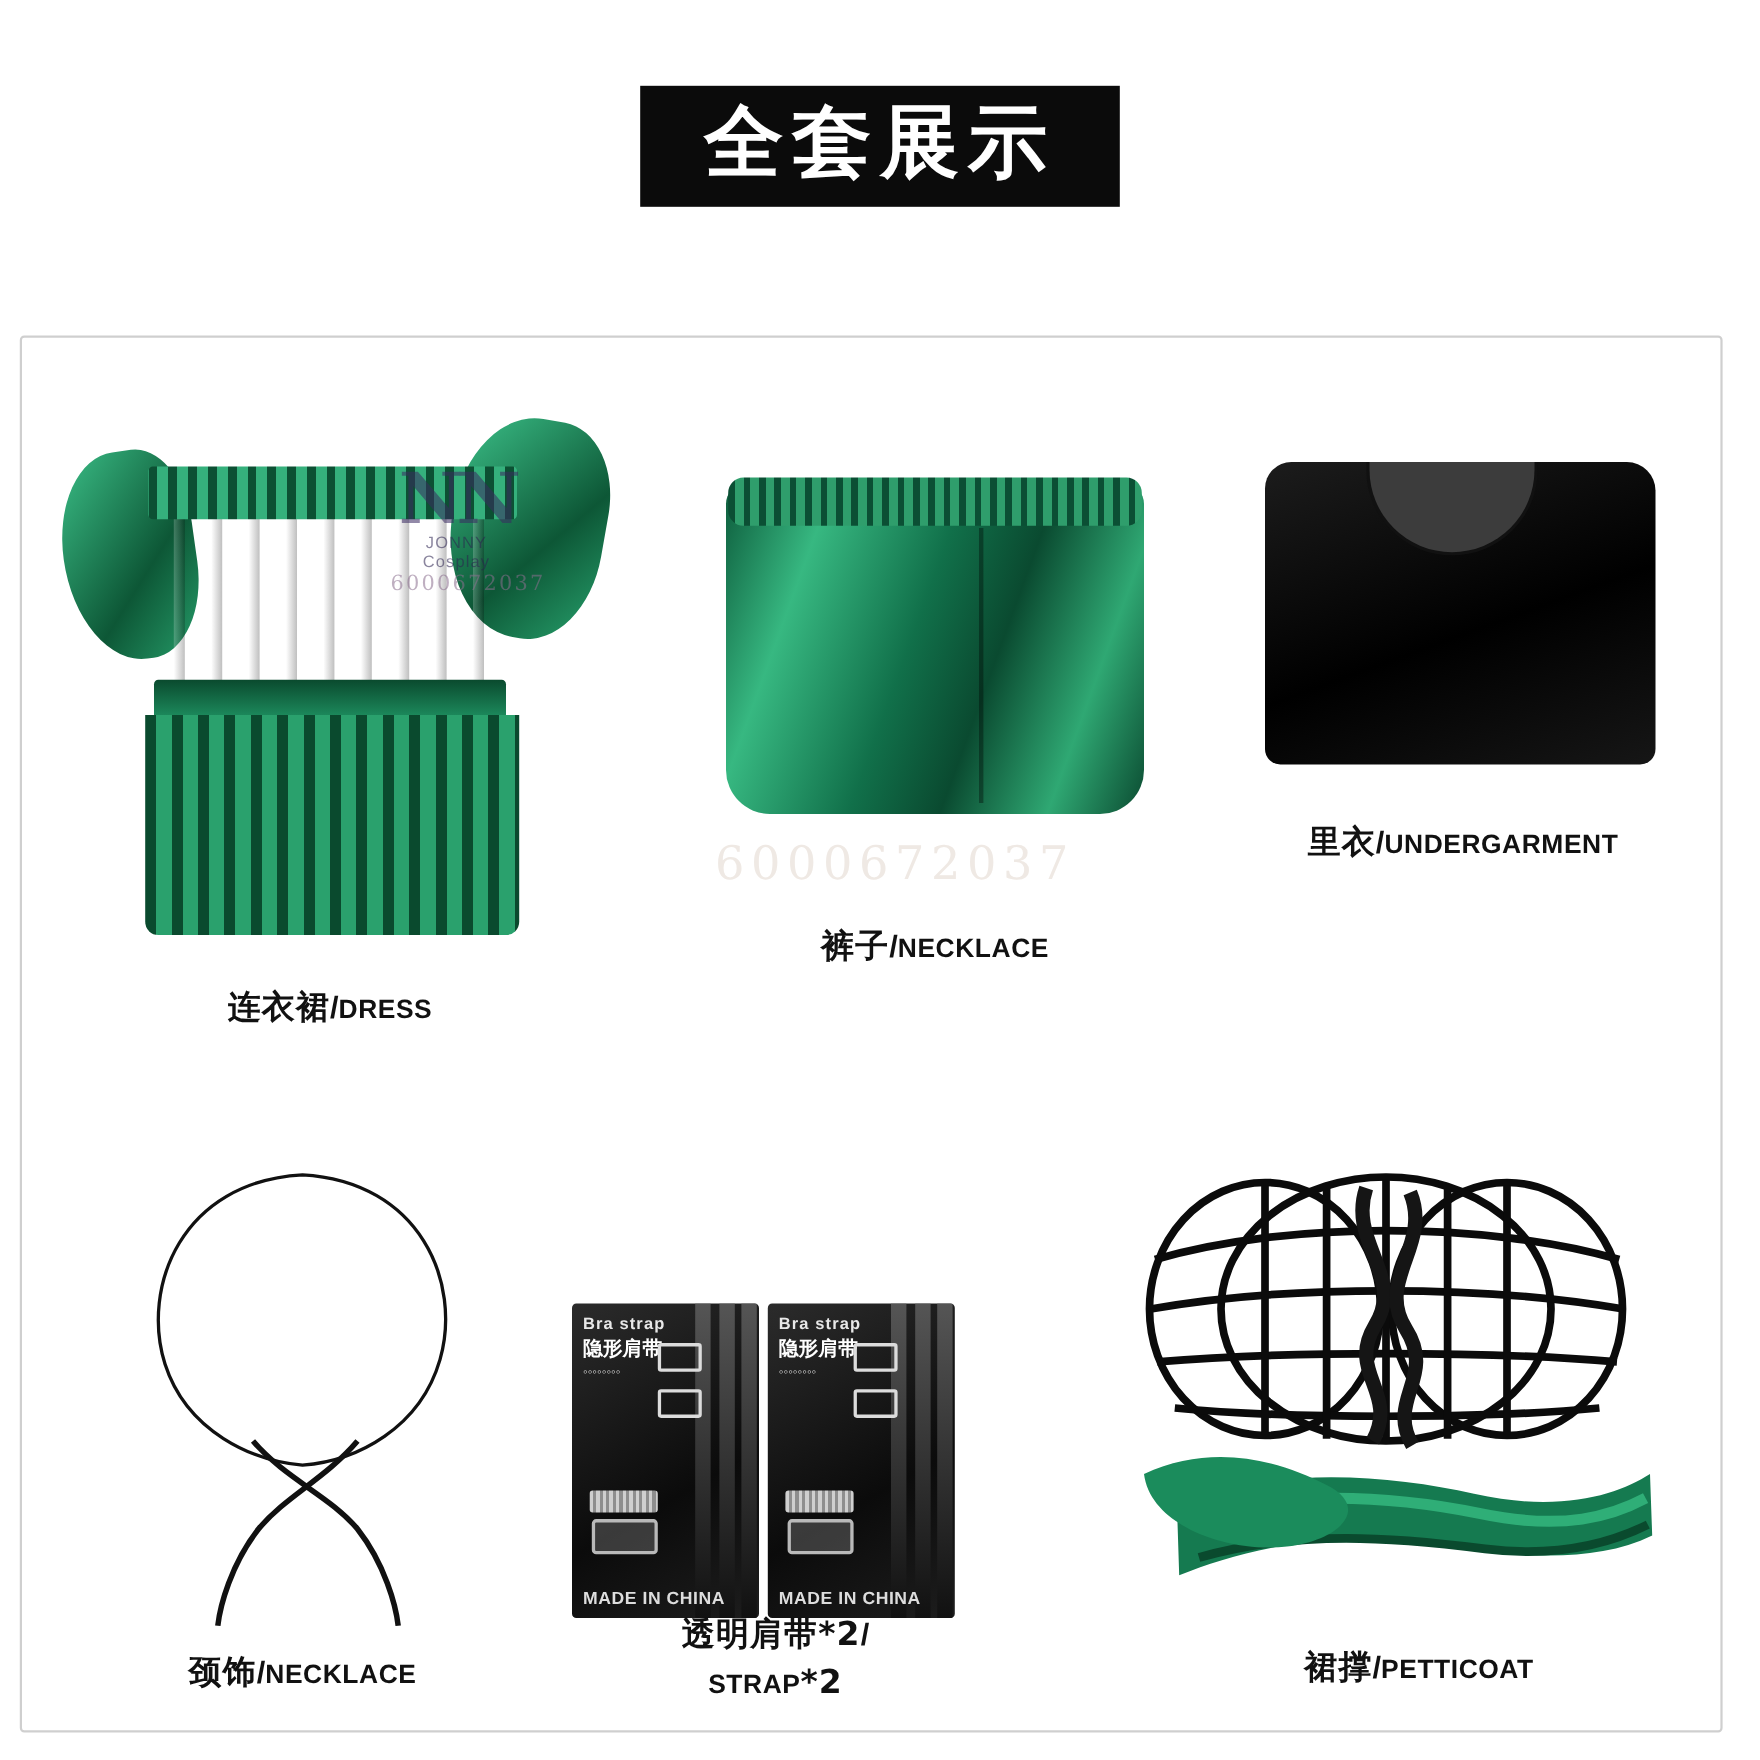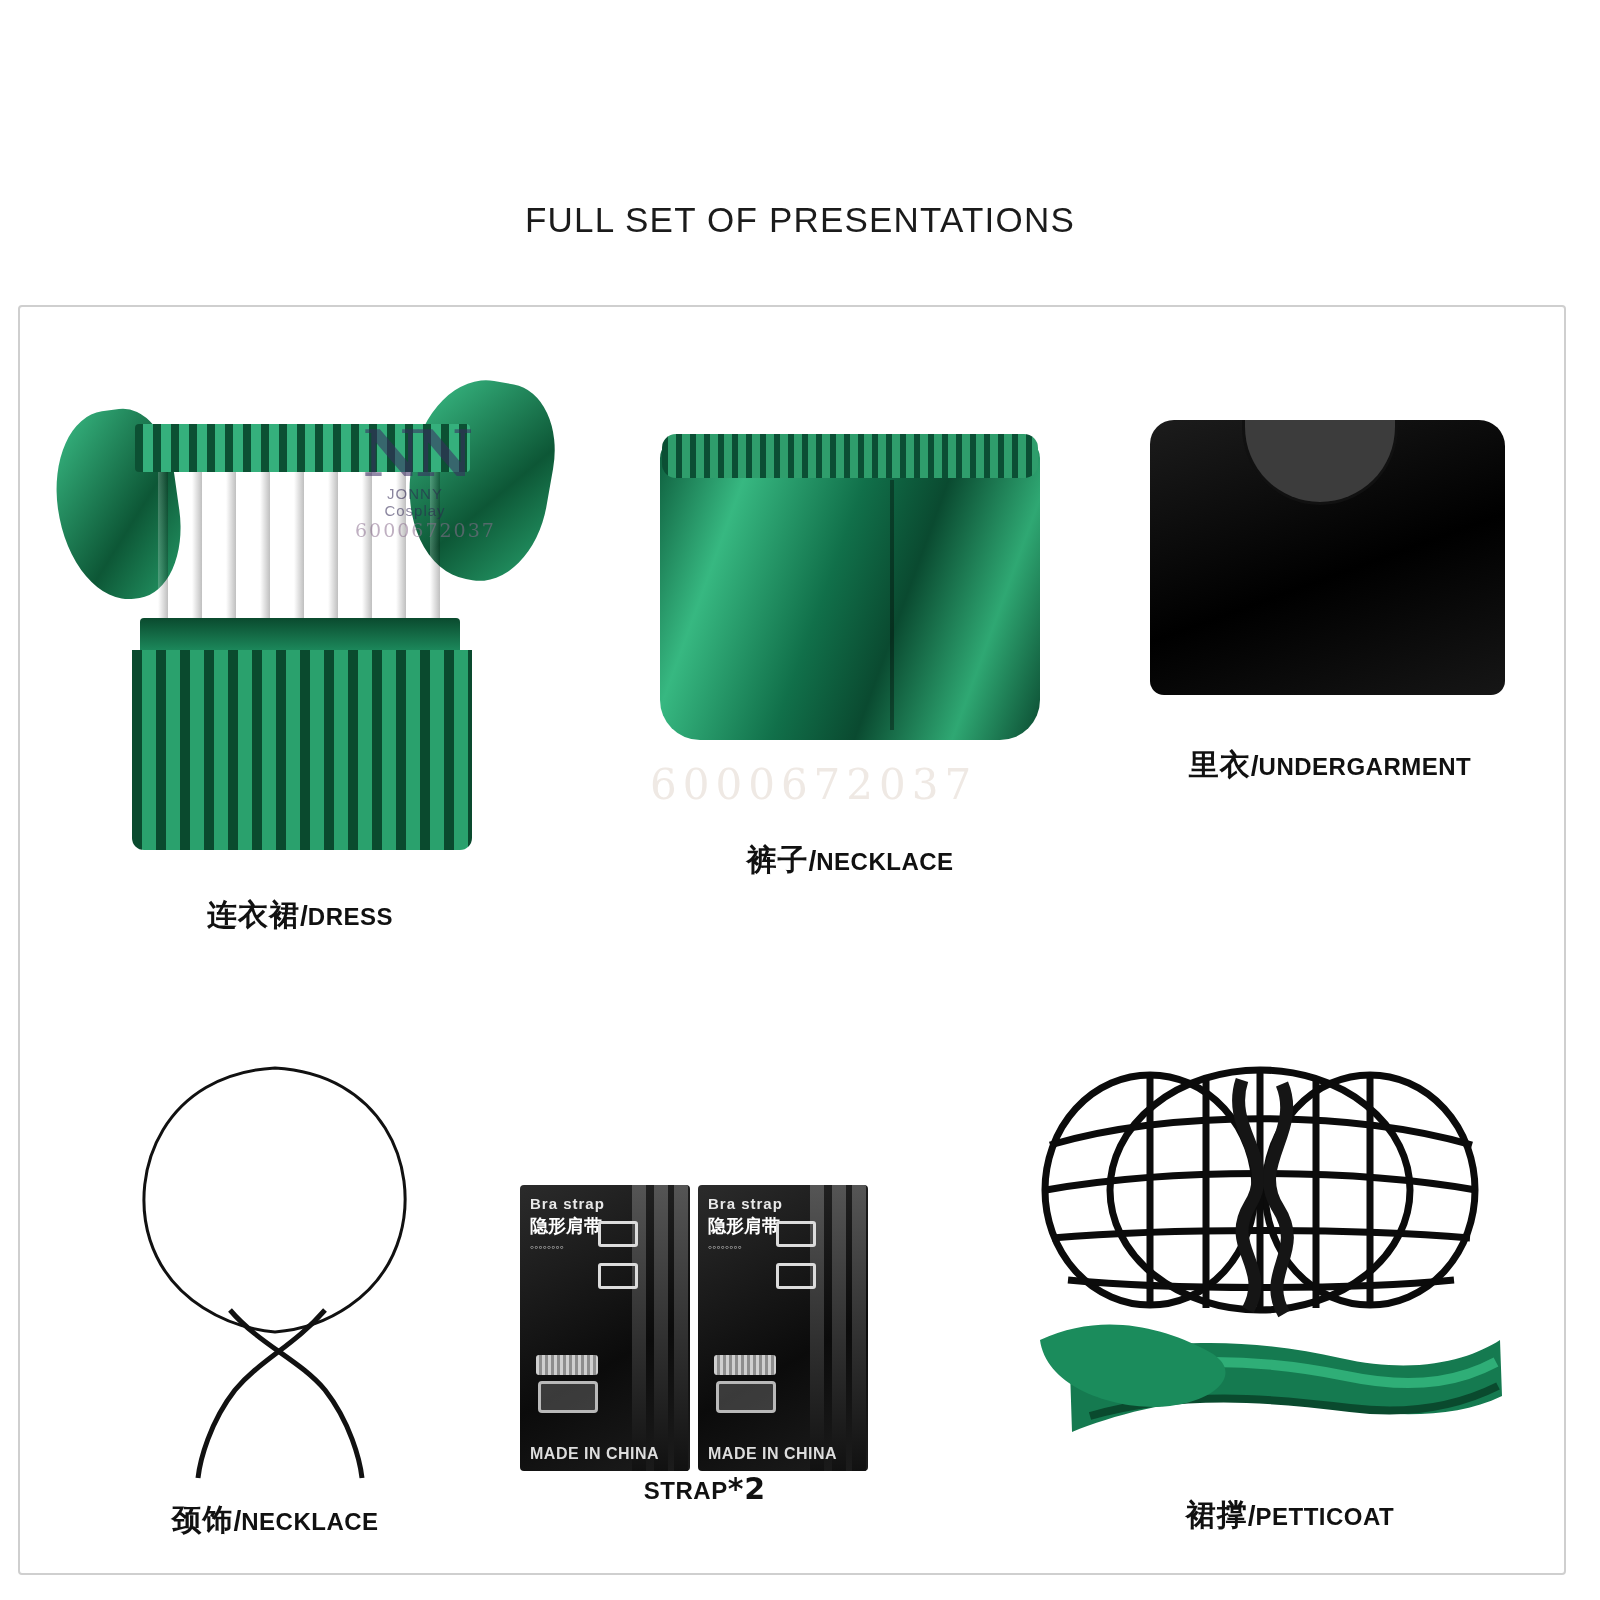--- a/index.html
+++ b/index.html
@@ -239,21 +239,21 @@
   .petti-wrap { left: 1010px; top: 1040px; width: 500px; height: 430px; }
   .petti-cap { left: 1080px; top: 1495px; width: 420px; }
 
   svg { display: block; }
 </style>
 </head>
 <body>
 
 <div class="page">
 
-  <div class="subtitle">FULL SET OF PRESENTATIONS</div>
+  <div class="title-banner">全套展示</div>
 
   <div class="frame"></div>
 
   <div class="item dress-wrap">
     <div class="sleeve left"></div>
     <div class="sleeve right"></div>
     <div class="dress-body">
       <div class="pleat" style="left:18px"></div>
       <div class="pleat" style="left:52px"></div>
       <div class="pleat" style="left:86px"></div>
@@ -322,20 +322,23 @@
         <div class="ribbon r2"></div>
         <div class="ribbon r3"></div>
       <div class="hook h1"></div>
       <div class="hook h2"></div>
       <div class="band"></div>
       <div class="clip"></div>
       <div class="made">MADE IN CHINA</div>
     </div>
   </div>
   <div class="caption item strap-cap">
+    <div>
+      <span class="cn">透明肩带*2</span><span class="sep">/</span>
+    </div>
     <div class="line2">
       <span class="en">STRAP</span><span class="cn">*2</span>
     </div>
   </div>
 
   <div class="item petti-wrap">
     <svg width="500" height="430" viewBox="0 0 500 430">
       <g fill="none" stroke="#0b0b0b" stroke-width="7">
         <ellipse cx="140" cy="150" rx="105" ry="115"></ellipse>
         <ellipse cx="360" cy="150" rx="105" ry="115"></ellipse>

